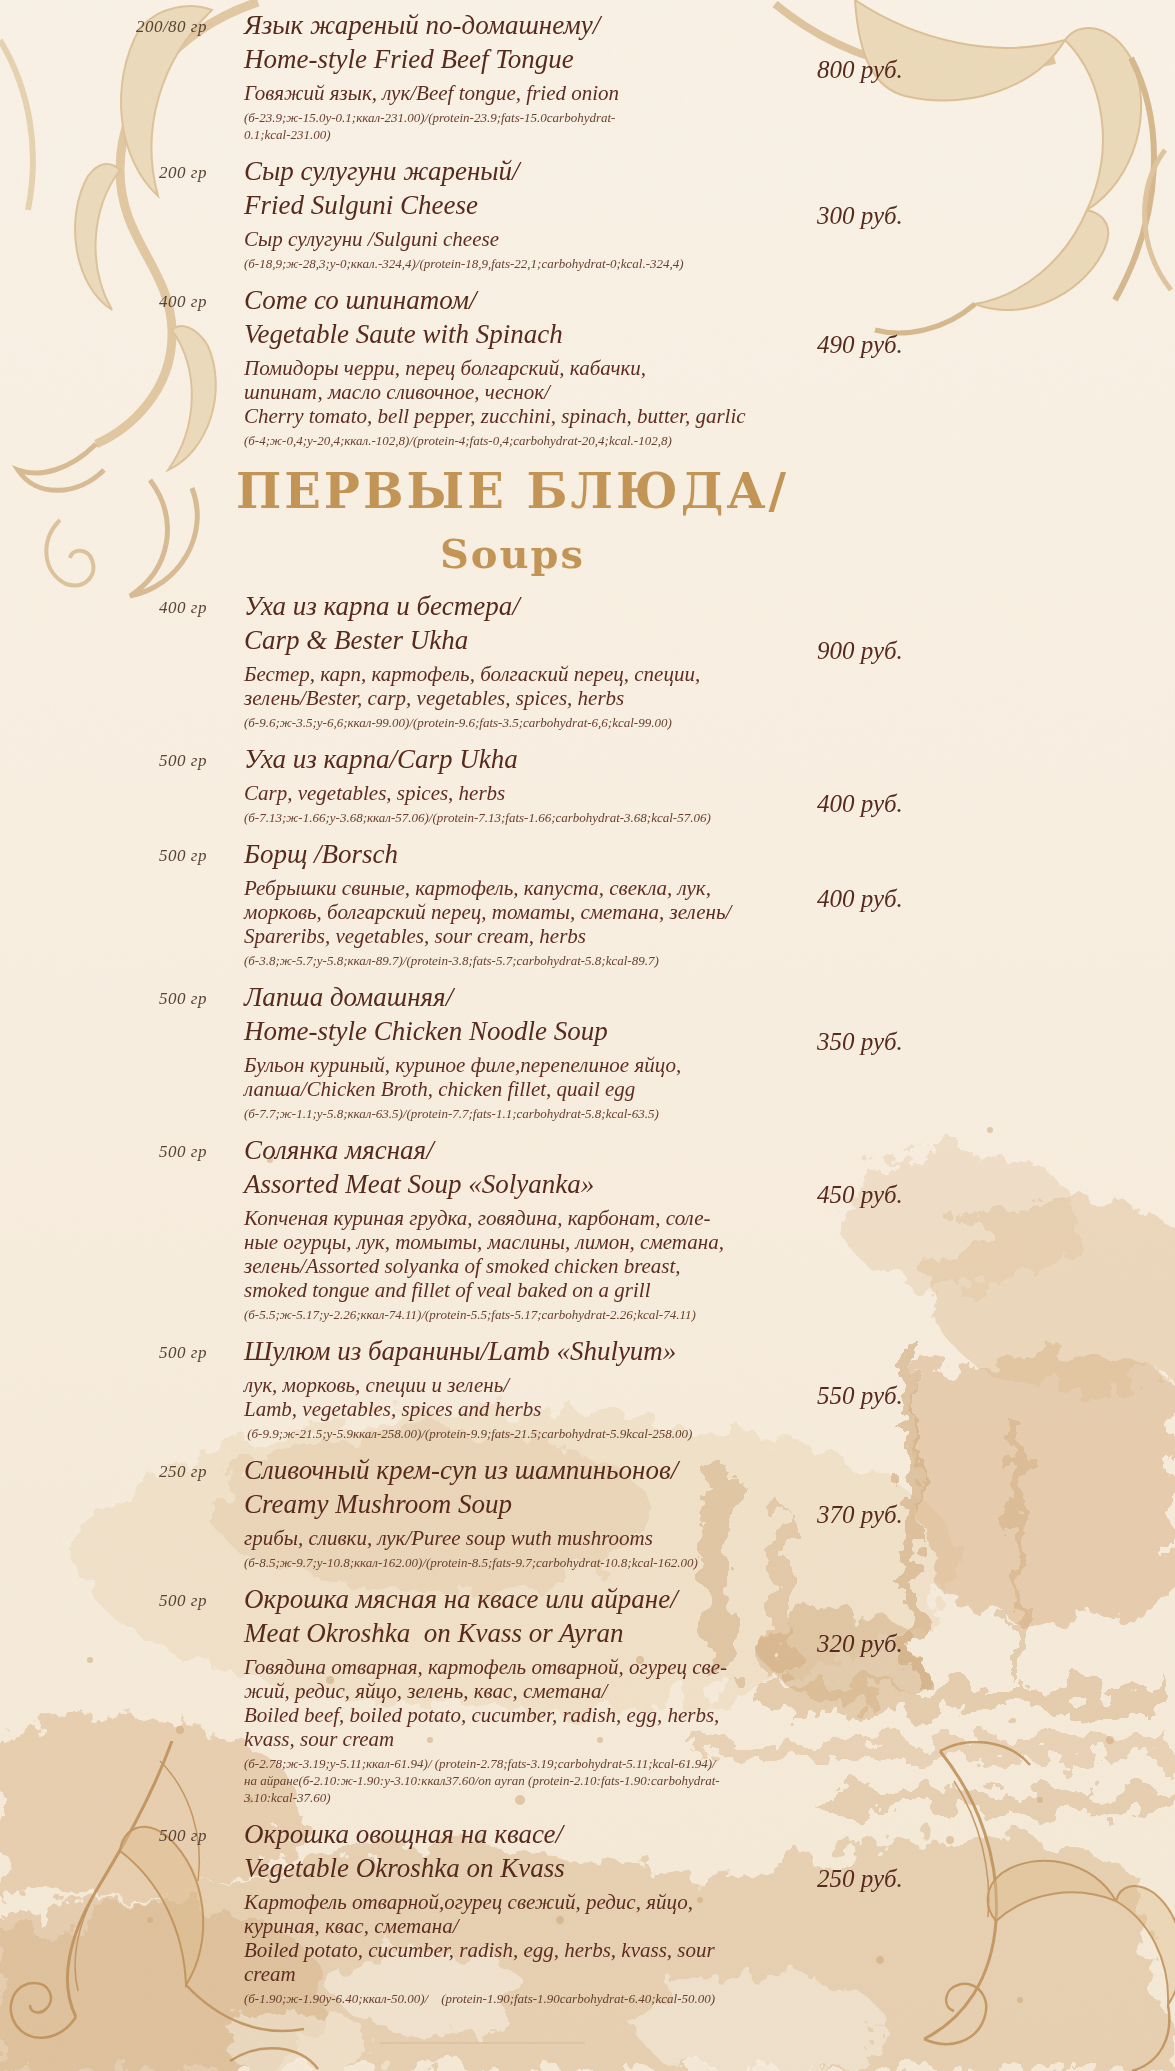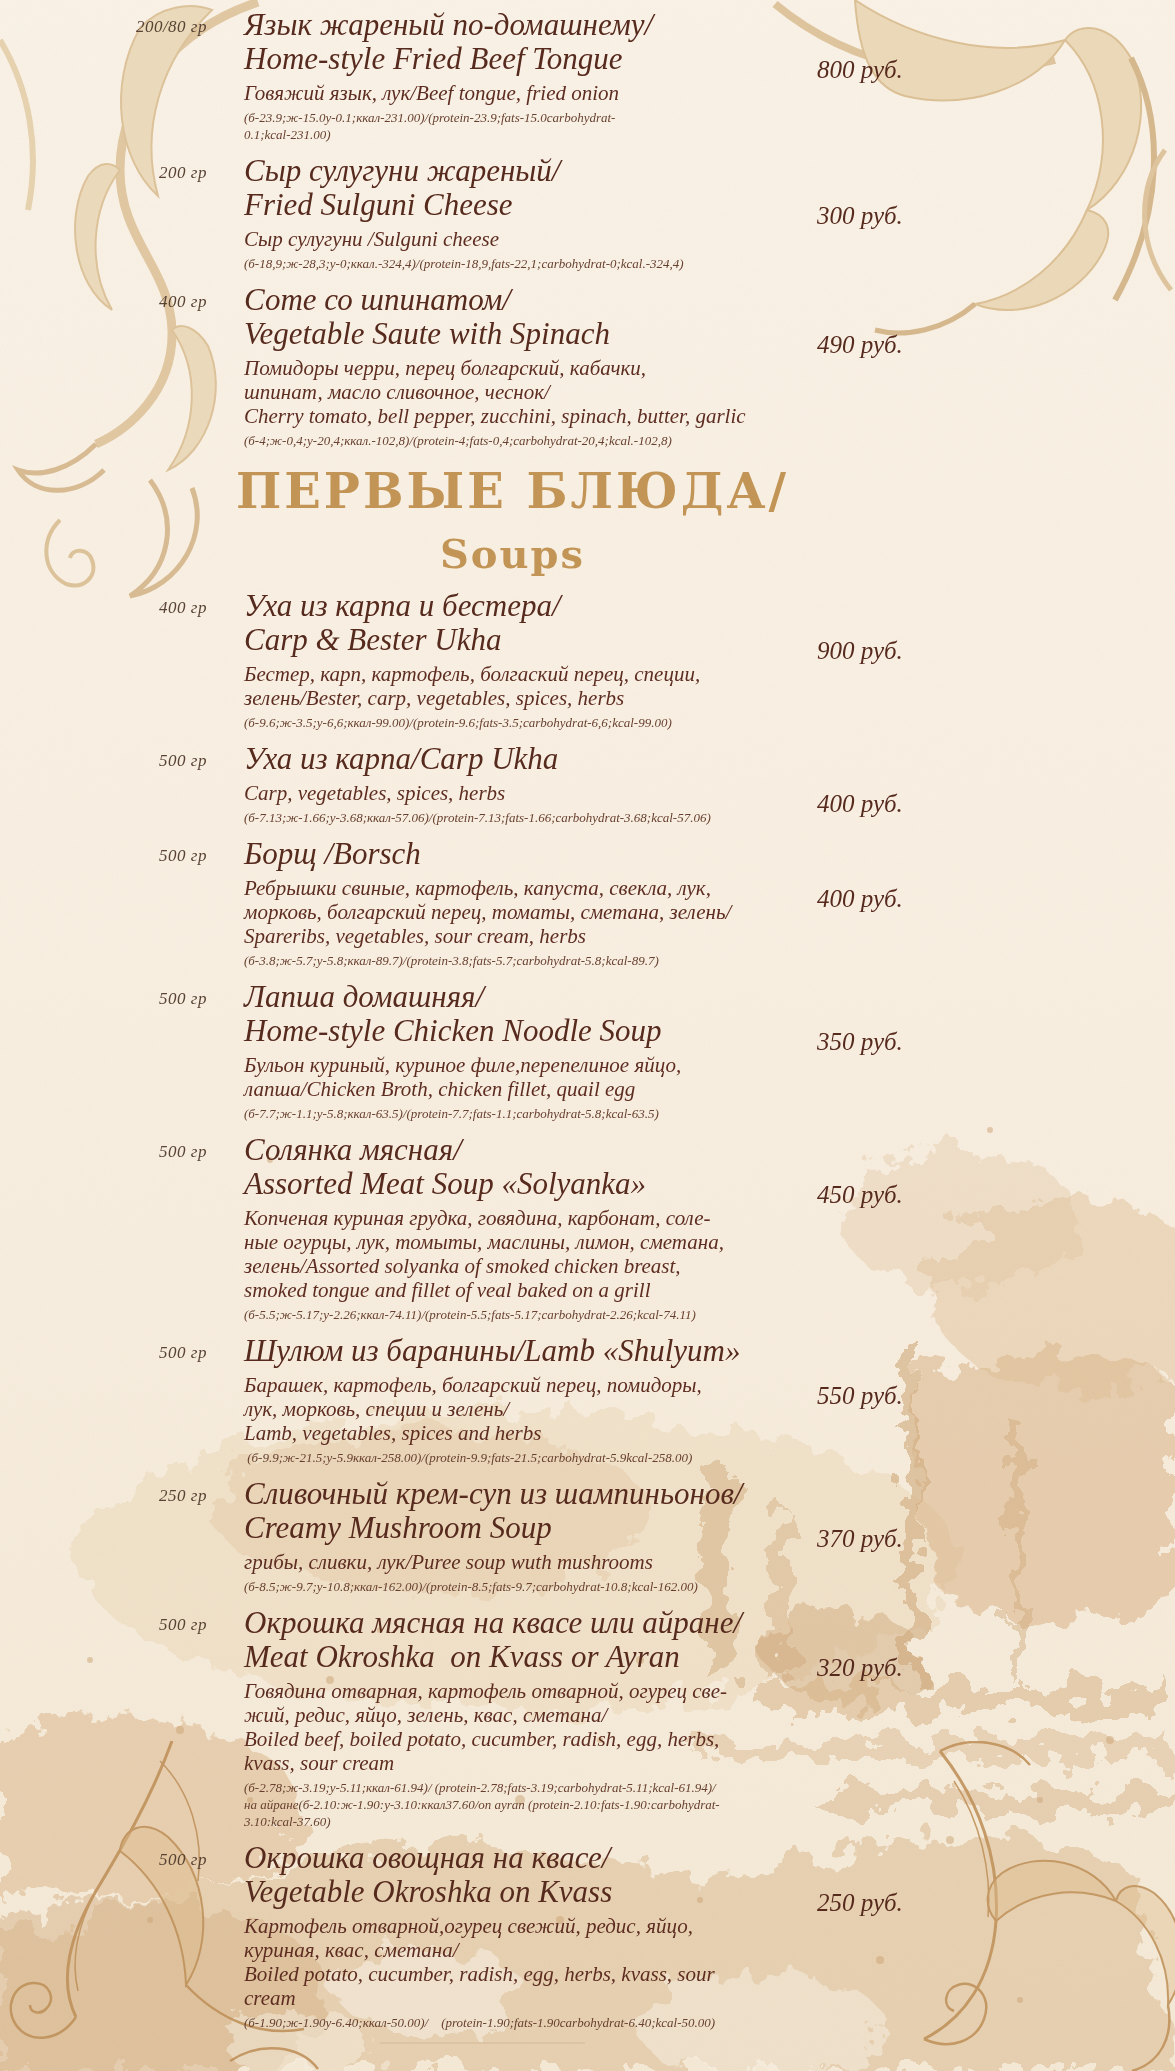--- a/index.html
+++ b/index.html
@@ -18,21 +18,21 @@
   .deco.paper{left:0; top:0;}
   .divider-line{position:absolute; left:380px; top:2042px; width:205px; height:2px;
     background:#d9c2a1; opacity:.85; z-index:2;}
   .menu{position:absolute; left:0; top:0; width:1175px; padding-top:8px; z-index:3;}
   .item{display:grid; grid-template-columns:207px 583px 1fr; margin-bottom:11px;font-style:italic;}
   .w{
     text-align:right; font-size:17px; line-height:20px; padding-top:9px;
     color:#584334; letter-spacing:.5px; white-space:pre-wrap;
   }
   .main{padding-left:37px;}
-  .name{font-size:31px; line-height:34px; color:#572a1e; white-space:pre-wrap;}
+  .name{font-size:27px; line-height:34px; color:#572a1e; white-space:pre-wrap;}
   .desc{margin-top:5px;}
   .desc .line{font-size:21px; line-height:24px; color:#5e2d21; white-space:pre-wrap;}
   .nutr{margin-top:4px;}
   .nutr .nline{font-size:13px; line-height:17px; color:#68402f; white-space:pre-wrap;}
   .price{
     padding-left:27px; padding-top:4px; font-size:25px; color:#572a1e; white-space:nowrap;margin-top:44px;
   }
   .section-header{margin:14px 4px 12px; text-align:center; padding-left:170px; padding-right:320px;}
   .sec-ru{
     font-family:"DejaVu Serif", serif; font-weight:bold; font-size:48px; line-height:56px;
@@ -296,21 +296,20 @@
     </div>
     <div class="price">450 руб.</div>
   </div>
 
   <div class="item">
     <div class="w">500 гр</div>
     <div class="main">
       <div class="name">Шулюм из баранины/Lamb «Shulyum»</div>
 
       <div class="desc">
-            <div class="line">Барашек, картофель, болгарский перец, помидоры,</div>
             <div class="line">лук, морковь, специи и зелень/</div>
             <div class="line">Lamb, vegetables, spices and herbs</div>
           </div>
       <div class="nutr">
             <div class="nline"> (б-9.9;ж-21.5;у-5.9ккал-258.00)/(protein-9.9;fats-21.5;carbohydrat-5.9kcal-258.00)</div>
           </div>
     </div>
     <div class="price">550 руб.</div>
   </div>
 

